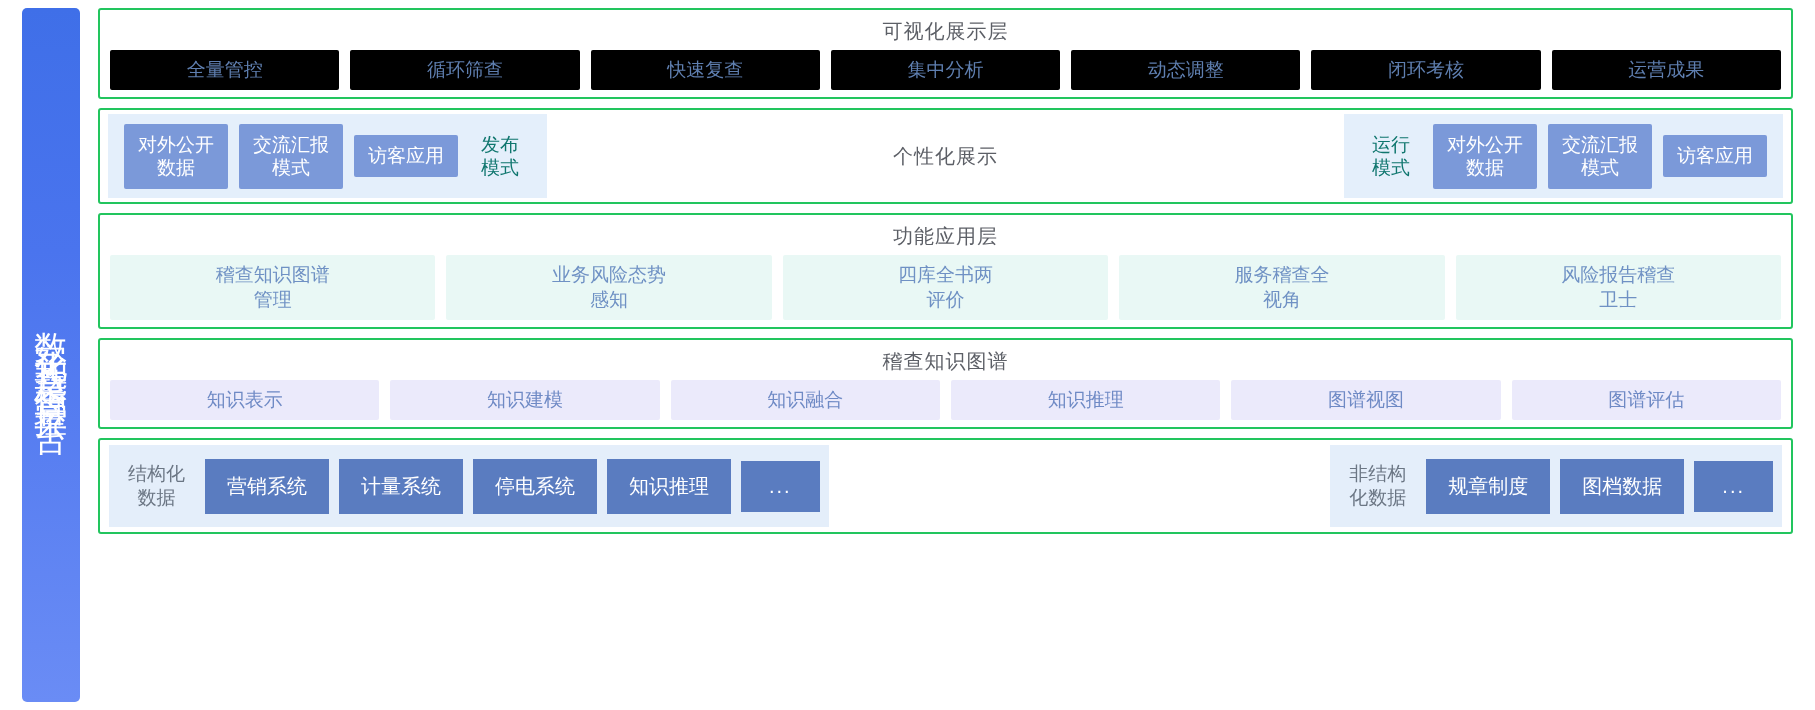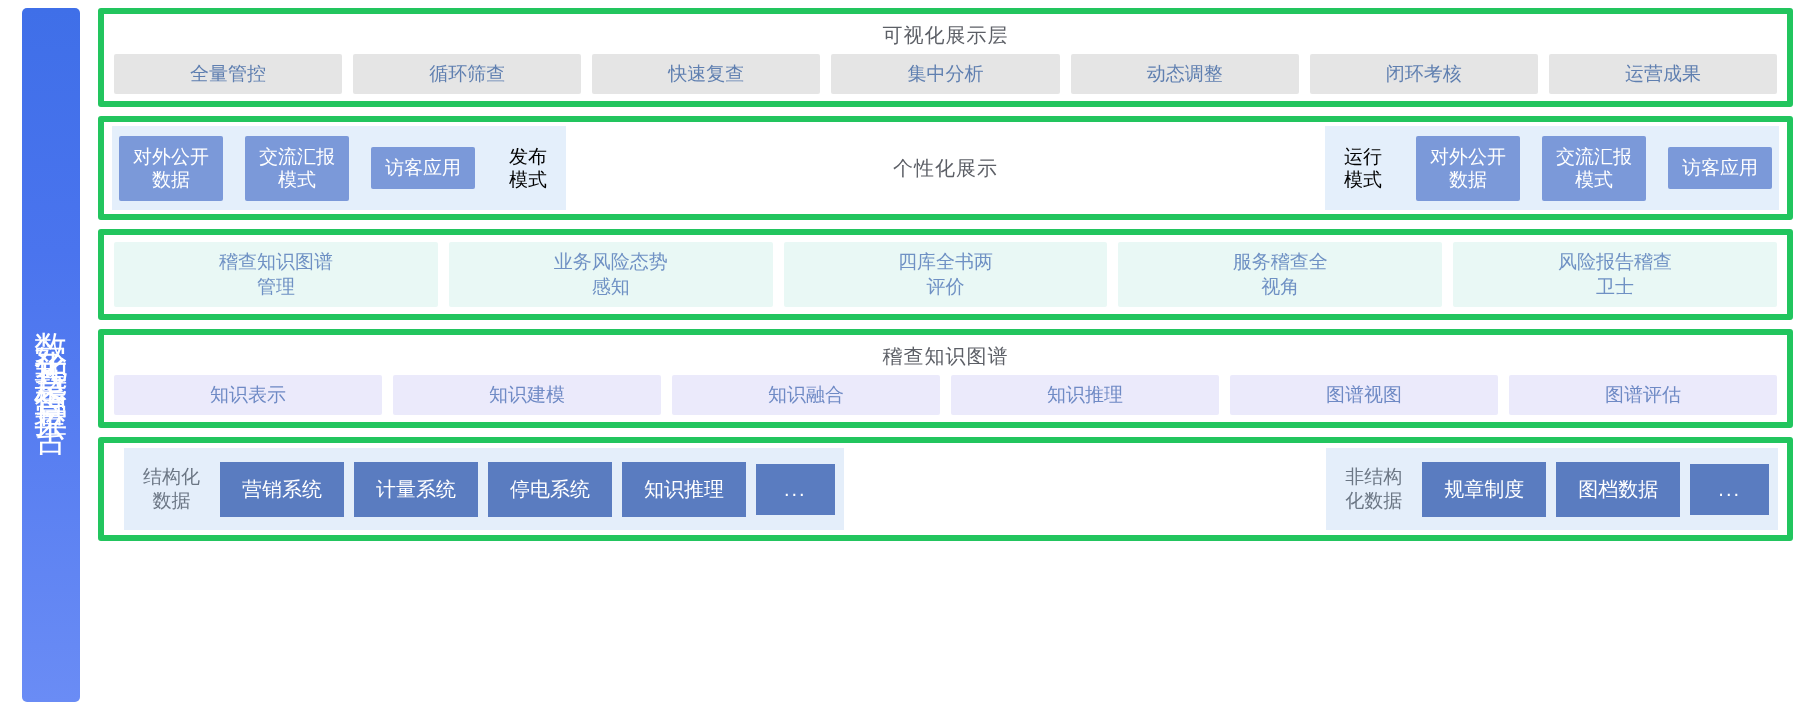--- a/index.html
+++ b/index.html
@@ -47,21 +47,21 @@
   .layers {
     flex: 1 1 auto;
     display: flex;
     flex-direction: column;
     gap: 9px;
     padding-right: 22px;
     min-width: 0;
   }
 
   .layer {
-    border: 6px solid #22c55e;
+    border: 2px solid #22c55e;
     border-radius: 3px;
     background: #ffffff;
     display: flex;
     flex-direction: column;
     justify-content: center;
     padding: 7px 10px;
     min-height: 0;
   }
   .layer-title {
     text-align: center;
@@ -85,57 +85,57 @@
     line-height: 1.28;
     padding: 8px 4px;
     border-radius: 2px;
     display: flex;
     align-items: center;
     justify-content: center;
     white-space: pre-line;
   }
 
   
-  .chip.blue-soft { background: #e5e5e5; color: #5f7fb0; }
+  .chip.blue-soft { background: #000000; color: #5f7fb0; }
   .chip.mint      { background: #e9f8f5; color: #6f91c4; }
   .chip.lavender  { background: #ebeafb; color: #6f8ac5; }
 
   
   .layer.l2 { padding: 0; }
   .l2-inner {
     display: flex;
     flex-direction: row;
     align-items: stretch;
     height: 92px;
   }
   .grp {
     background: #e4effb;
     display: flex;
     flex-direction: row;
     align-items: center;
-    gap: 22px;
-    padding: 7px;
+    gap: 11px;
+    padding: 16px;
   }
   .grp.left  { margin: 4px 0 4px 8px; }
   .grp.right { margin: 4px 8px 4px 0; }
   .mode-box {
     background: #7b99d9;
     color: #ffffff;
     font-size: 19px;
     line-height: 1.25;
     text-align: center;
     padding: 9px 14px;
     border-radius: 2px;
     display: flex;
     align-items: center;
     justify-content: center;
     white-space: pre-line;
   }
   .mode-label {
-    color: #000000;
+    color: #0f766e;
     font-size: 19px;
     line-height: 1.25;
     text-align: left;
     padding: 0 12px;
     display: flex;
     align-items: center;
     justify-content: center;
     white-space: pre-line;
   }
   .l2-center {
@@ -159,21 +159,21 @@
   }
   .src-grp {
     background: #e4eefa;
     display: flex;
     flex-direction: row;
     align-items: center;
     gap: 10px;
     padding: 8px 9px;
     margin: 5px 0;
   }
-  .src-grp.g1 { margin-left: 20px; flex: 0 0 auto; }
+  .src-grp.g1 { margin-left: 9px; flex: 0 0 auto; }
   .src-grp.g2 { margin-right: 9px; flex: 0 0 auto; }
   .src-gap { flex: 1 1 auto; background: #ffffff; }
   .src-cat {
     color: #6b7684;
     font-size: 19px;
     line-height: 1.28;
     text-align: center;
     padding: 0 10px;
     white-space: pre-line;
     display: flex;
@@ -240,20 +240,21 @@
 数据</div>
           <div class="mode-box">交流汇报
 模式</div>
           <div class="mode-box">访客应用</div>
         </div>
 
       </div>
     </div>
 
     <div class="layer l3">
+      <div class="layer-title">功能应用层</div>
       <div class="chip-row">
         <div class="chip mint">稽查知识图谱
 管理</div>
         <div class="chip mint">业务风险态势
 感知</div>
         <div class="chip mint">四库全书两
 评价</div>
         <div class="chip mint">服务稽查全
 视角</div>
         <div class="chip mint">风险报告稽查

